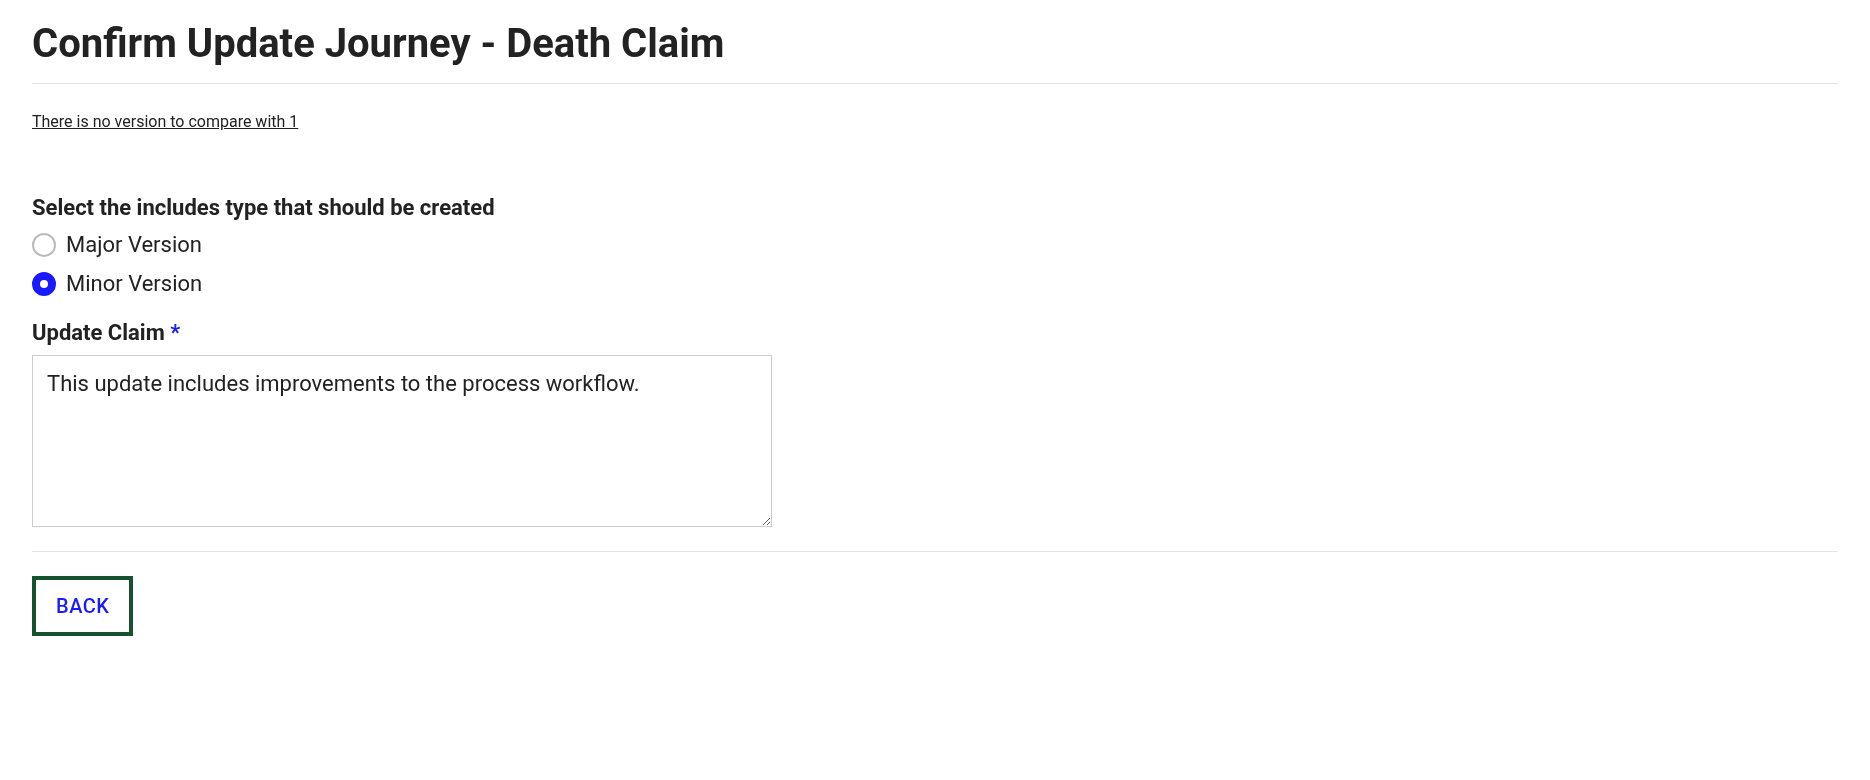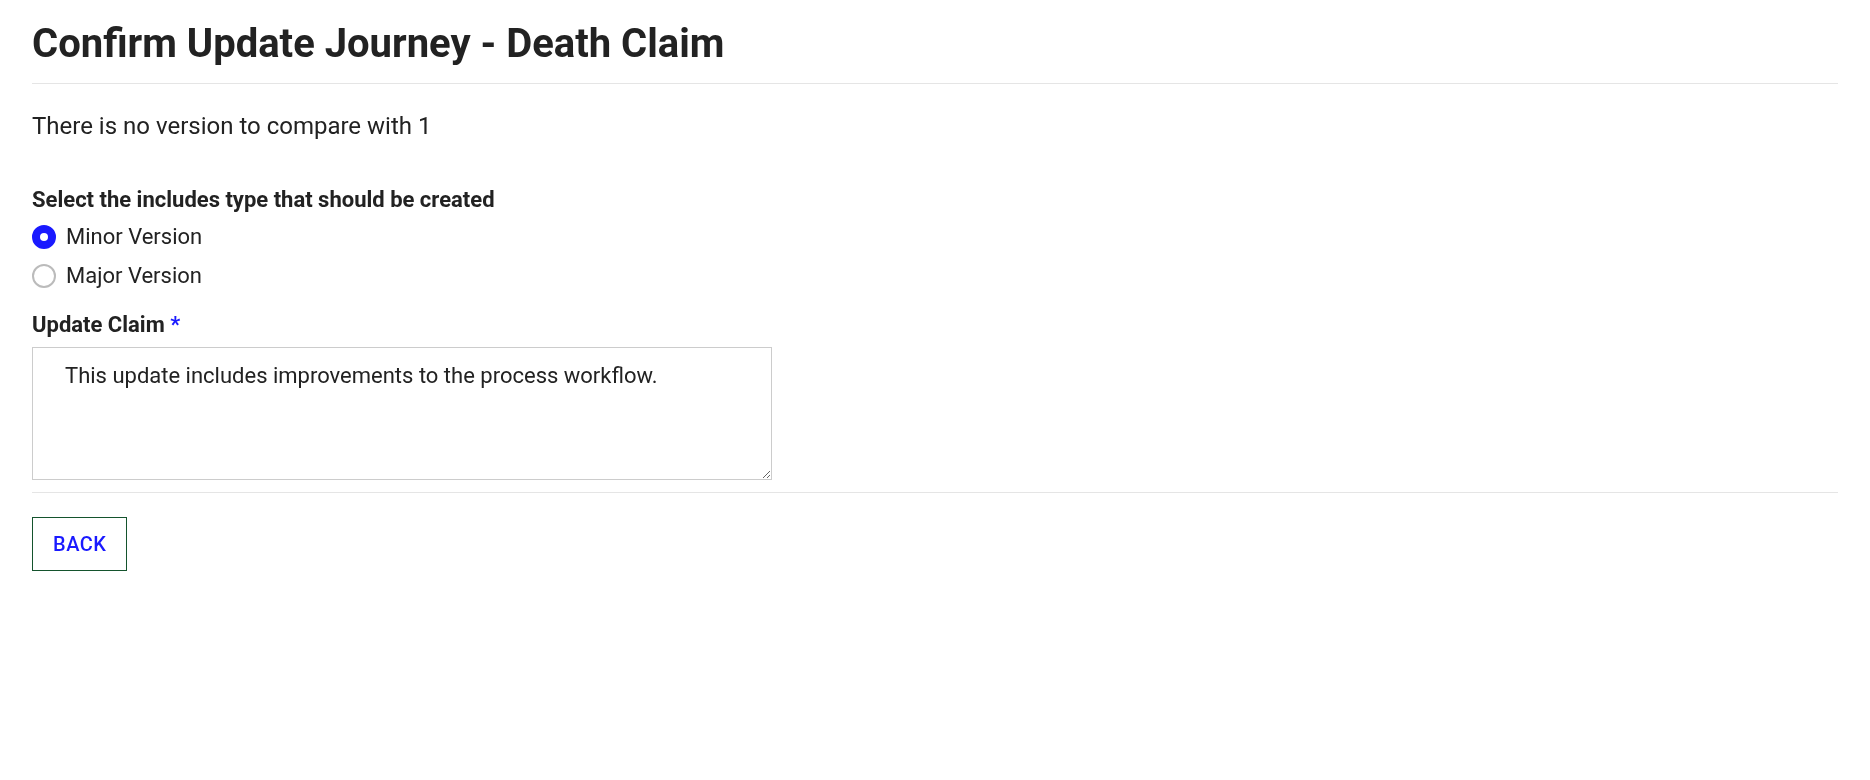--- a/index.html
+++ b/index.html
@@ -19,23 +19,24 @@
       font-weight: 700;
       color: #222;
       margin-bottom: 16px;
     }
     hr.divider {
       border: none;
       border-top: 1px solid #e5e5e5;
       margin-bottom: 28px;
     }
     .info-text {
-      font-size: 24px;
+      font-size: 16px;
       color: #222;
-      margin-bottom: 47px;
+      margin-bottom: 64px;
+      text-decoration: underline;
     }
     .section-label {
       font-size: 22px;
       font-weight: 700;
       color: #222;
       margin-bottom: 12px;
     }
     .radio-group {
       margin-bottom: 24px;
     }
@@ -78,43 +79,43 @@
       font-weight: 700;
       color: #222;
       margin-bottom: 10px;
     }
     .required-asterisk {
       color: #1a1aff;
       font-weight: 700;
     }
     .reason-textarea {
       width: 740px;
-      height: 133px;
+      height: 172px;
       border: 1px solid #ccc;
-      padding: 14px 32px;
+      padding: 14px 14px;
       font-size: 22px;
       font-family: inherit;
       color: #222;
       resize: both;
-      margin-bottom: 8px;
+      margin-bottom: 20px;
       line-height: 1.3;
     }
     hr.footer-divider {
       border: none;
       border-top: 1px solid #e5e5e5;
       margin-bottom: 24px;
     }
     .button-row {
       display: flex;
       justify-content: space-between;
       align-items: center;
     }
     .btn-back {
       background: #fff;
-      border: 1px solid #14532d;
+      border: 4px solid #14532d;
       color: #1a1aff;
       font-size: 20px;
       font-weight: 500;
       padding: 14px 20px;
       cursor: pointer;
       letter-spacing: 0.5px;
       font-family: inherit;
     }
     .btn-confirm {
       background: #1a1aff;
@@ -136,26 +137,26 @@
 <h1 class="page-title">Confirm Update Journey - Death Claim</h1>
 
 <hr class="divider">
 
 <p class="info-text">There is no version to compare with 1</p>
 
 <div class="section-label">Select the includes type that should be created</div>
 
 <div class="radio-group">
   <div class="radio-option">
+    <span class="radio-circle"></span>
+    <span class="radio-label">Major Version</span>
+  </div>
+  <div class="radio-option">
     <span class="radio-circle selected"></span>
     <span class="radio-label">Minor Version</span>
-  </div>
-  <div class="radio-option">
-    <span class="radio-circle"></span>
-    <span class="radio-label">Major Version</span>
   </div>
 </div>
 
 <div class="field-label">
   <span>Update Claim</span>
   <span class="required-asterisk">*</span>
 </div>
 
 <textarea class="reason-textarea" style="">This update includes improvements to the process workflow.</textarea>
 

